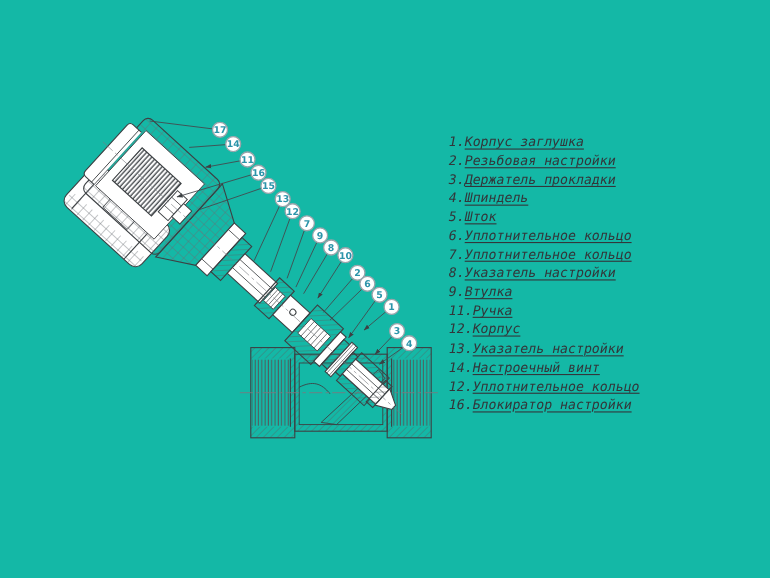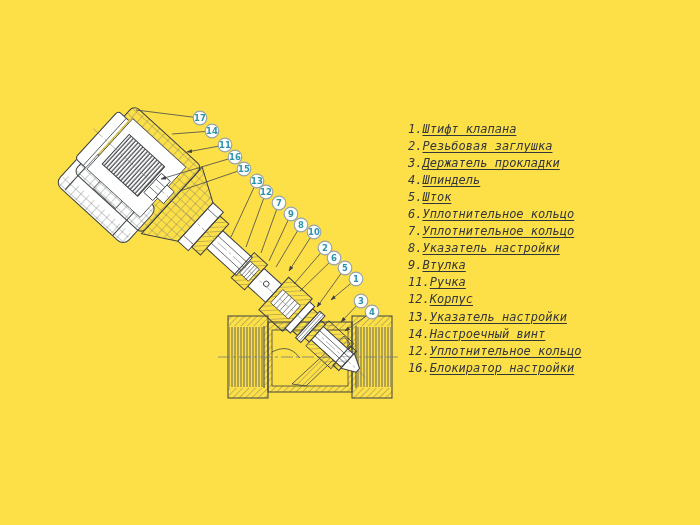--- a/index.html
+++ b/index.html
@@ -1,16 +1,16 @@
 <!DOCTYPE html>
 <html><head>
 <meta charset="utf-8">
 <style>
   html,body{margin:0;padding:0;background:#fff;}
-  #page{position:relative;width:700px;height:525px;background:#fde047;overflow:hidden;
+  #page{position:relative;width:700px;height:525px;background:#14b8a6;overflow:hidden;
         font-family:"DejaVu Sans",sans-serif;}
   #art{position:absolute;left:0;top:0;}
   .legend{position:absolute;left:408px;top:121px;margin:0;padding:0;
           font-family:"DejaVu Sans Mono","Liberation Mono",monospace;
           font-style:italic;font-size:12px;color:#33363a;}
   .legend li{list-style:none;line-height:17.05px;white-space:nowrap;}
   .legend .name{text-decoration:underline;text-underline-offset:2px;text-decoration-thickness:1px;}
   .callout-num{font-family:"DejaVu Sans",sans-serif;font-size:8.5px;font-weight:bold;}
 </style>
 </head>
@@ -218,22 +218,22 @@
         </g>
         <g>
           <line x1="372" y1="312" x2="345" y2="331" stroke="#44484c" stroke-width="0.8" marker-end="url(#arrowhead)"></line>
           <circle cx="372" cy="312" r="6.8" fill="#ffffff" stroke="#99a4ab" stroke-width="1.2"></circle>
           <text x="372" y="312" dy="3" text-anchor="middle" class="callout-num" fill="#2c94aa">4</text>
         </g>
       </g>
   </svg>
 
   <ol class="legend" id="legend">
-      <li><span>1.</span><span class="name">Штифт клапана</span></li>
-      <li><span>2.</span><span class="name">Резьбовая заглушка</span></li>
+      <li><span>1.</span><span class="name">Корпус заглушка</span></li>
+      <li><span>2.</span><span class="name">Резьбовая настройки</span></li>
       <li><span>3.</span><span class="name">Держатель прокладки</span></li>
       <li><span>4.</span><span class="name">Шпиндель</span></li>
       <li><span>5.</span><span class="name">Шток</span></li>
       <li><span>6.</span><span class="name">Уплотнительное кольцо</span></li>
       <li><span>7.</span><span class="name">Уплотнительное кольцо</span></li>
       <li><span>8.</span><span class="name">Указатель настройки</span></li>
       <li><span>9.</span><span class="name">Втулка</span></li>
       <li><span>11.</span><span class="name">Ручка</span></li>
       <li><span>12.</span><span class="name">Корпус</span></li>
       <li><span>13.</span><span class="name">Указатель настройки</span></li>

